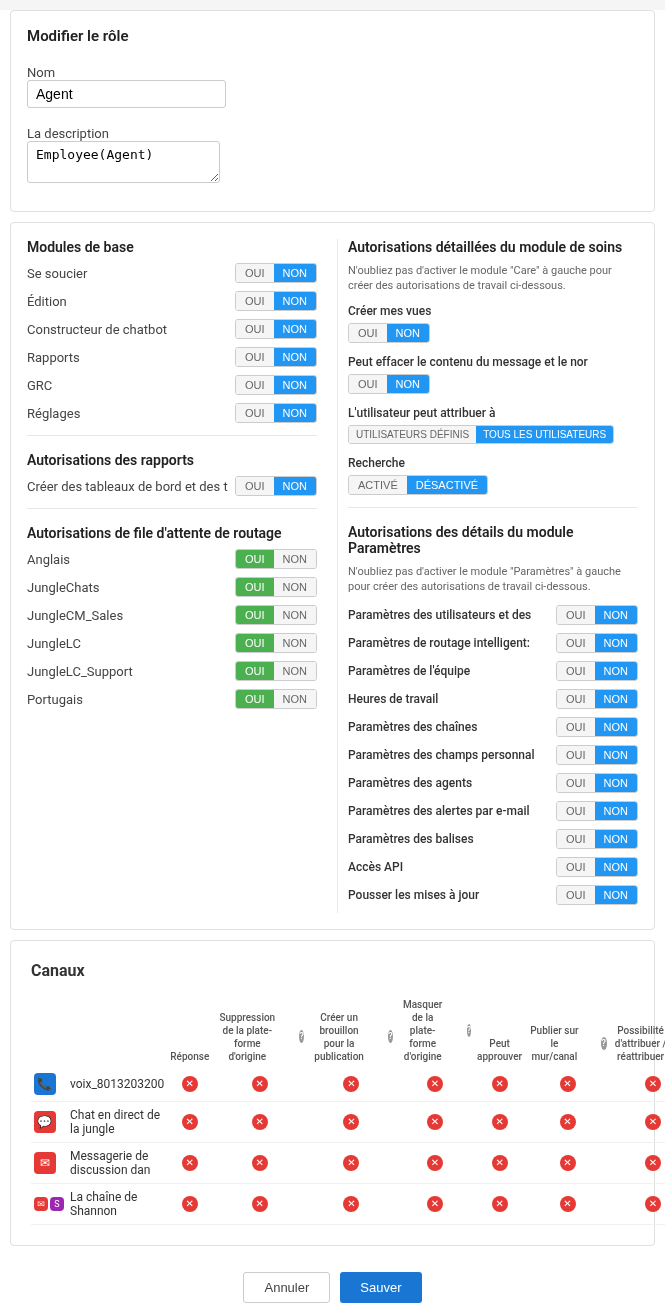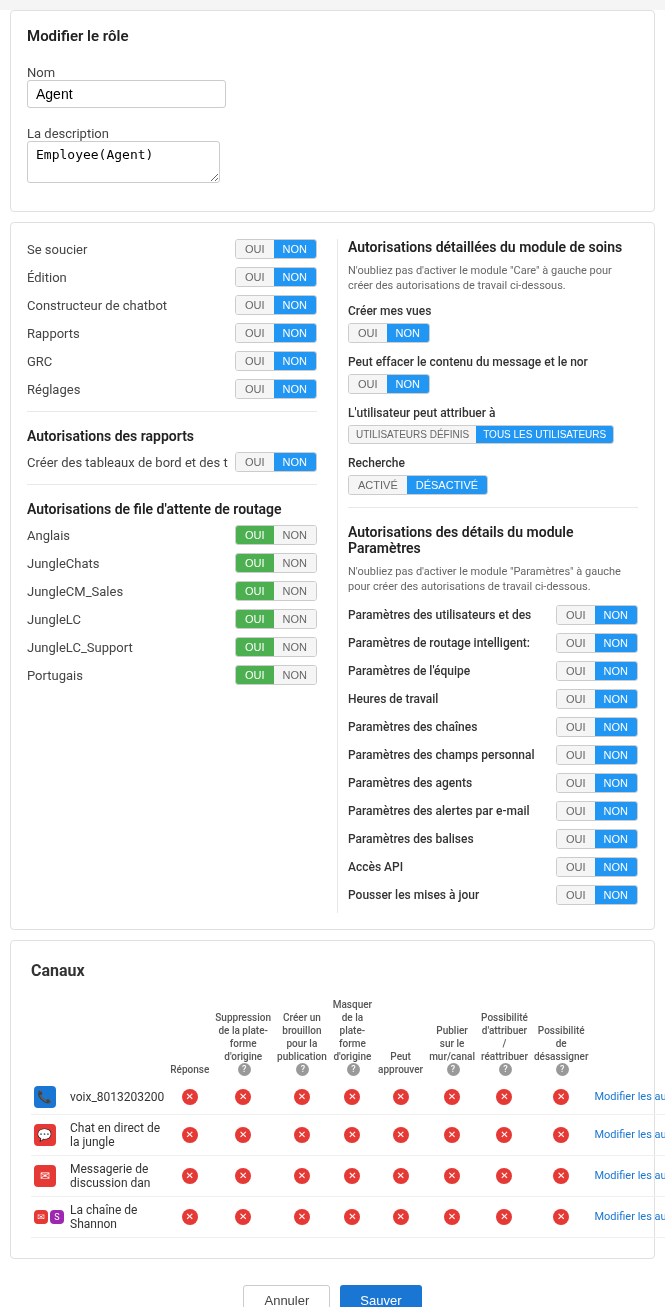--- a/index.html
+++ b/index.html
@@ -237,23 +237,23 @@
       border-radius: 50%;
       color: white;
       font-size: 9px;
       line-height: 13px;
       text-align: center;
       margin-left: 2px;
       vertical-align: middle;
     }
     .col-header-wrap {
       display: flex;
-      flex-direction: column;
+      flex-direction: row;
       align-items: center;
-      gap: 0;
+      gap: 18px;
     }
 
     
     .footer-buttons {
       display: flex;
       justify-content: center;
       gap: 10px;
       padding: 16px;
     }
     .btn-cancel {
@@ -316,20 +316,21 @@
     <div class="form-row">
       <div class="form-label">La description</div>
       <textarea class="form-textarea" style="">Employee(Agent)</textarea>
     </div>
   </div>
 
   <div class="section-card">
     <div class="two-col">
 
       <div class="col-left">
+        <div class="sub-section-title">Modules de base</div>
 
         <div class="module-row">
           <span class="module-label">Se soucier</span>
           <div class="toggle-group">
             <button class="toggle-btn">OUI</button>
             <button class="toggle-btn active-non">NON</button>
           </div>
         </div>
         <div class="module-row">
           <span class="module-label">Édition</span>

